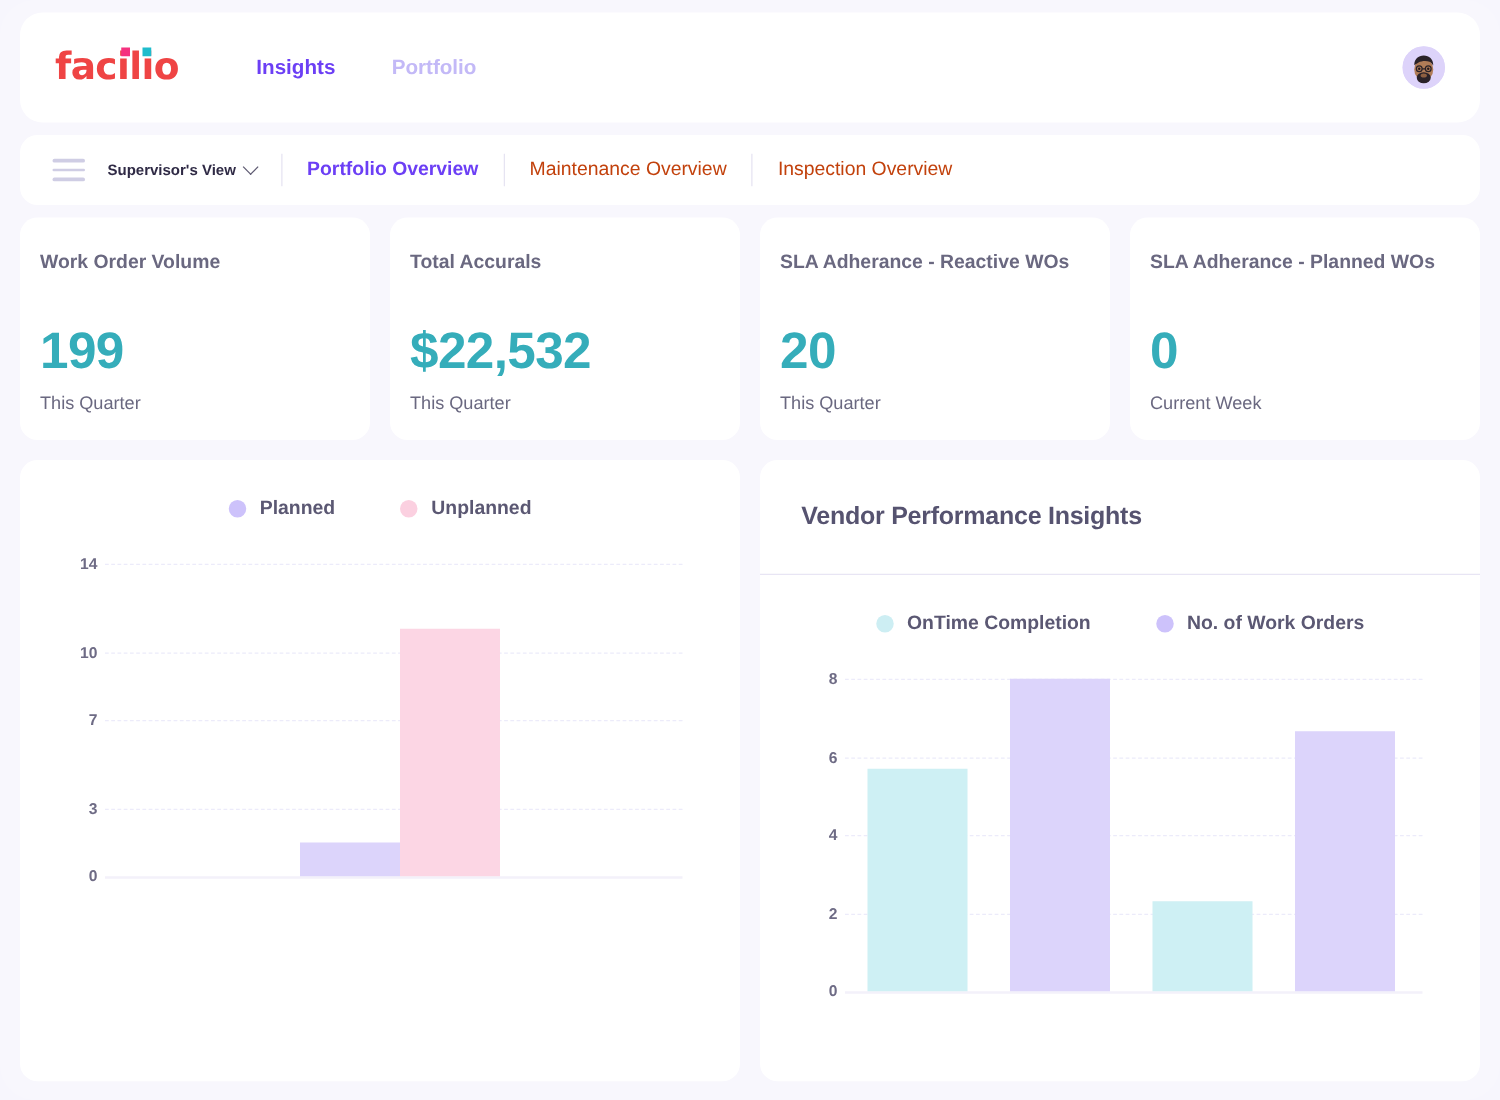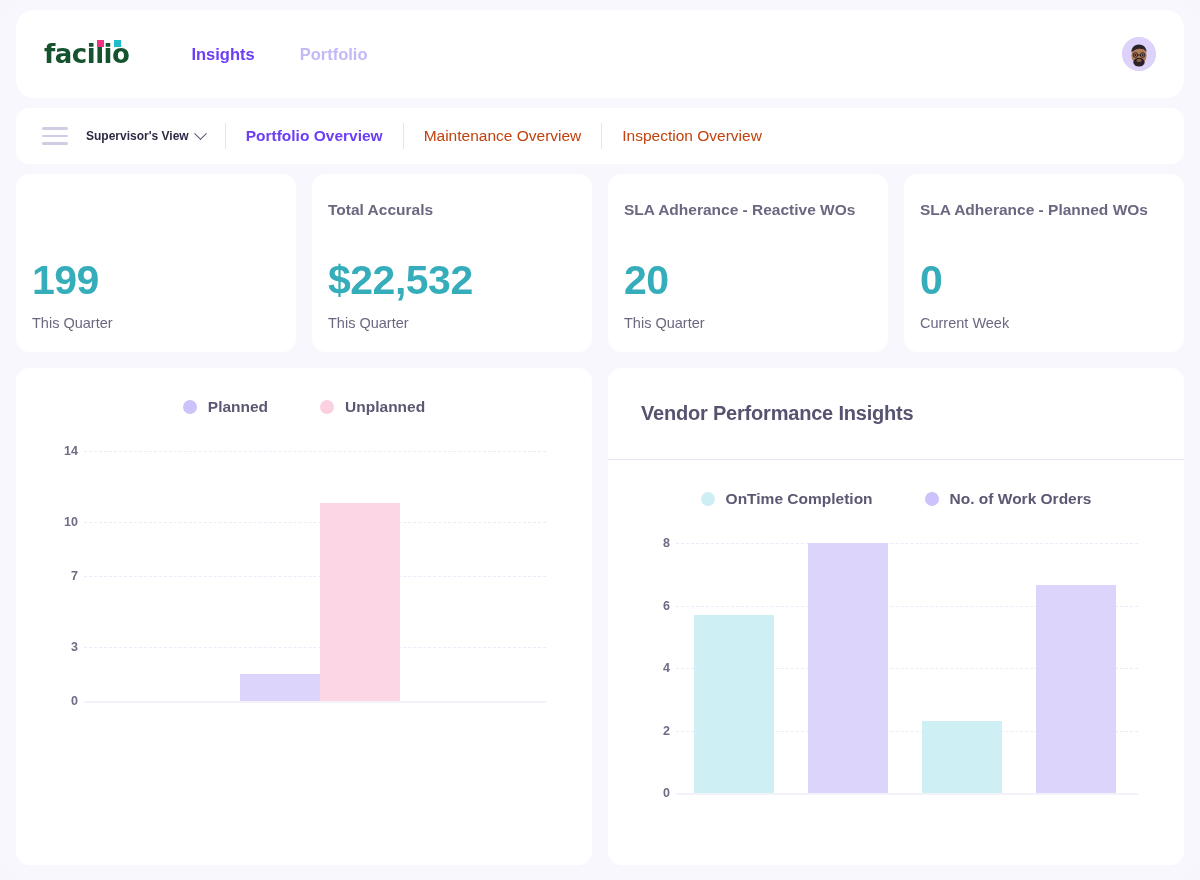--- a/index.html
+++ b/index.html
@@ -28,23 +28,23 @@
     width: 1168px; height: 88px;
     background: #ffffff;
     border-radius: 18px;
     display: flex;
     align-items: center;
     padding: 0 28px;
   }
 
   .logo {
     position: relative;
-    font-size: 26px;
-    font-weight: 700;
-    color: #14532d;
+    font-size: 30px;
+    font-weight: 700;
+    color: #ef4444;
     letter-spacing: -0.5px;
     margin-right: 62px;
     line-height: 1;
     font-family: "DejaVu Sans", sans-serif;
   }
   .logo .dot {
     position: absolute;
     width: 7px; height: 7px;
   }
   .logo .dot-pink { background: #f5327f; left: 53px; top: -1px; }
@@ -248,20 +248,21 @@
     <div class="subnav-tab active">Portfolio Overview</div>
     <div class="vrule"></div>
     <div class="subnav-tab">Maintenance Overview</div>
     <div class="vrule"></div>
     <div class="subnav-tab">Inspection Overview</div>
   </div>
 
   <div class="kpi-row">
 
     <div class="kpi-card">
+      <div class="kpi-title">Work Order Volume</div>
       <div class="kpi-value">199</div>
       <div class="kpi-sub">This Quarter</div>
     </div>
 
     <div class="kpi-card">
       <div class="kpi-title">Total Accurals</div>
       <div class="kpi-value">$22,532</div>
       <div class="kpi-sub">This Quarter</div>
     </div>
 

